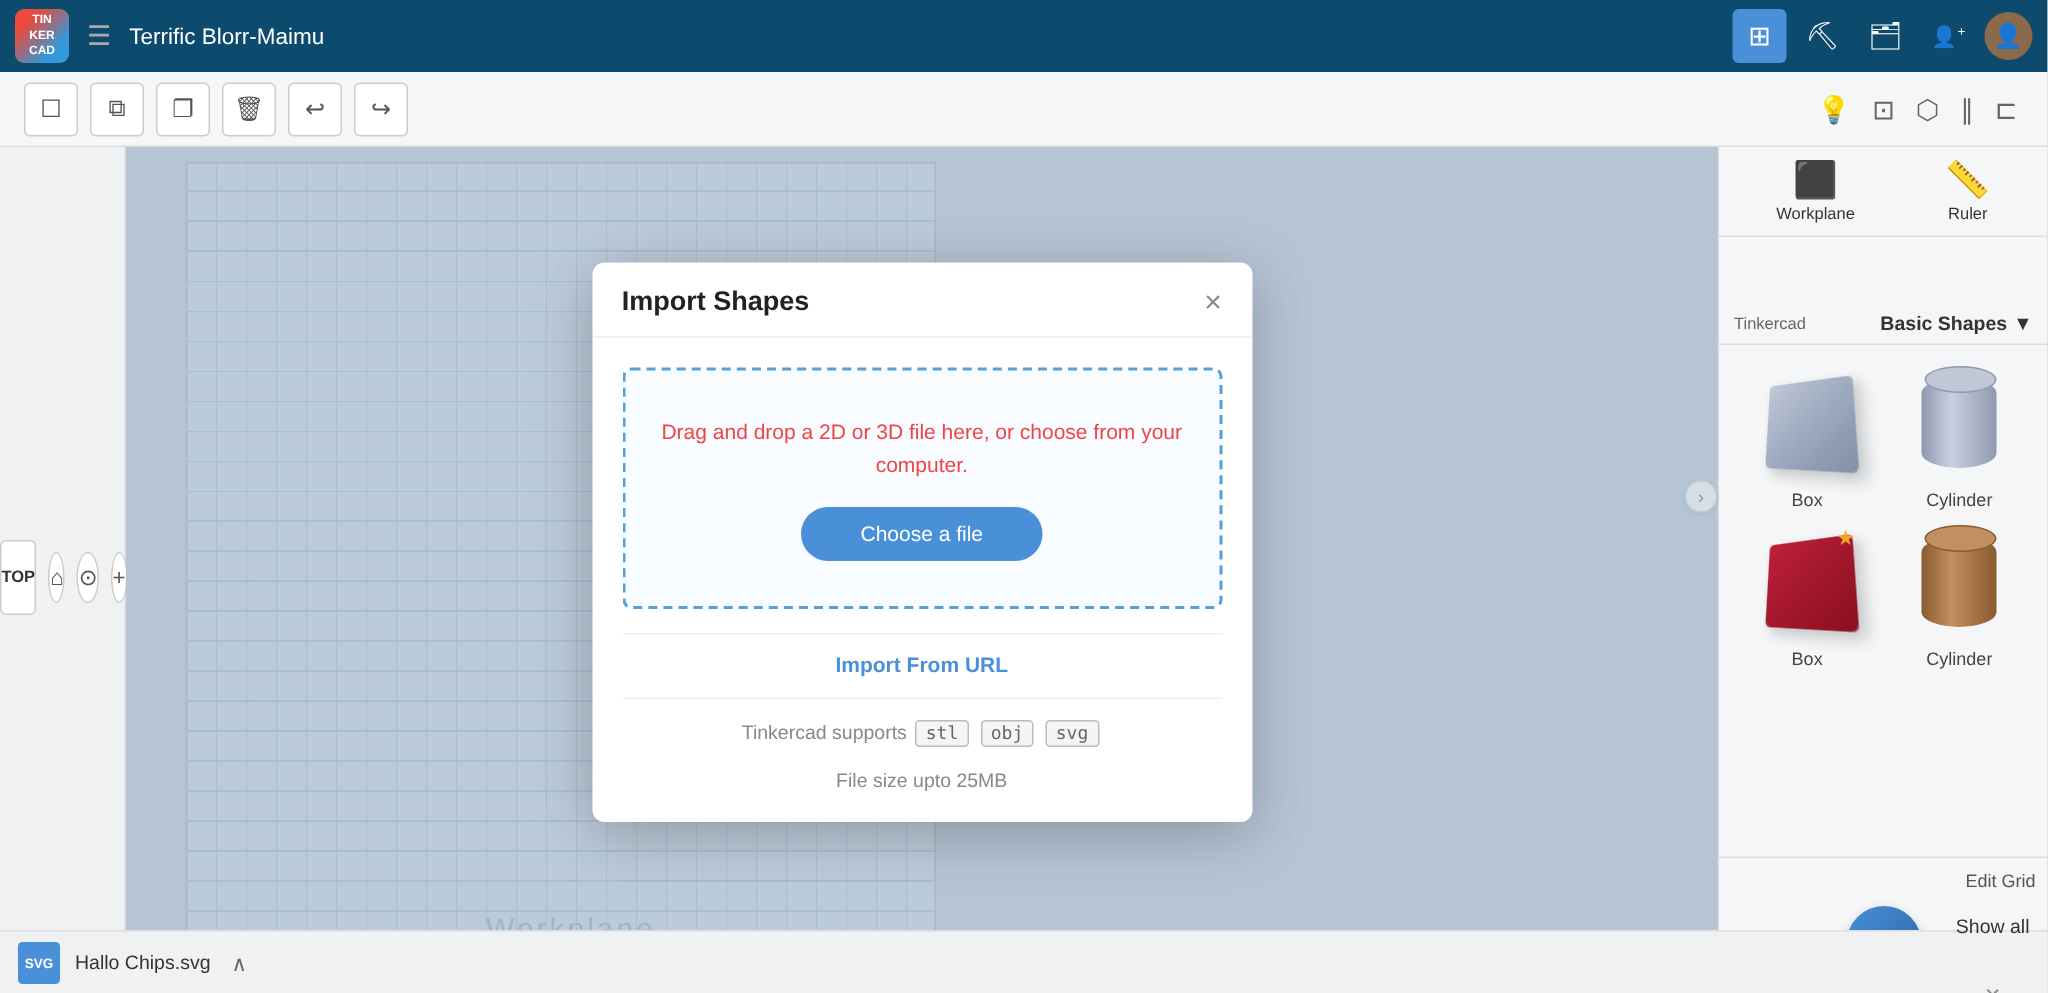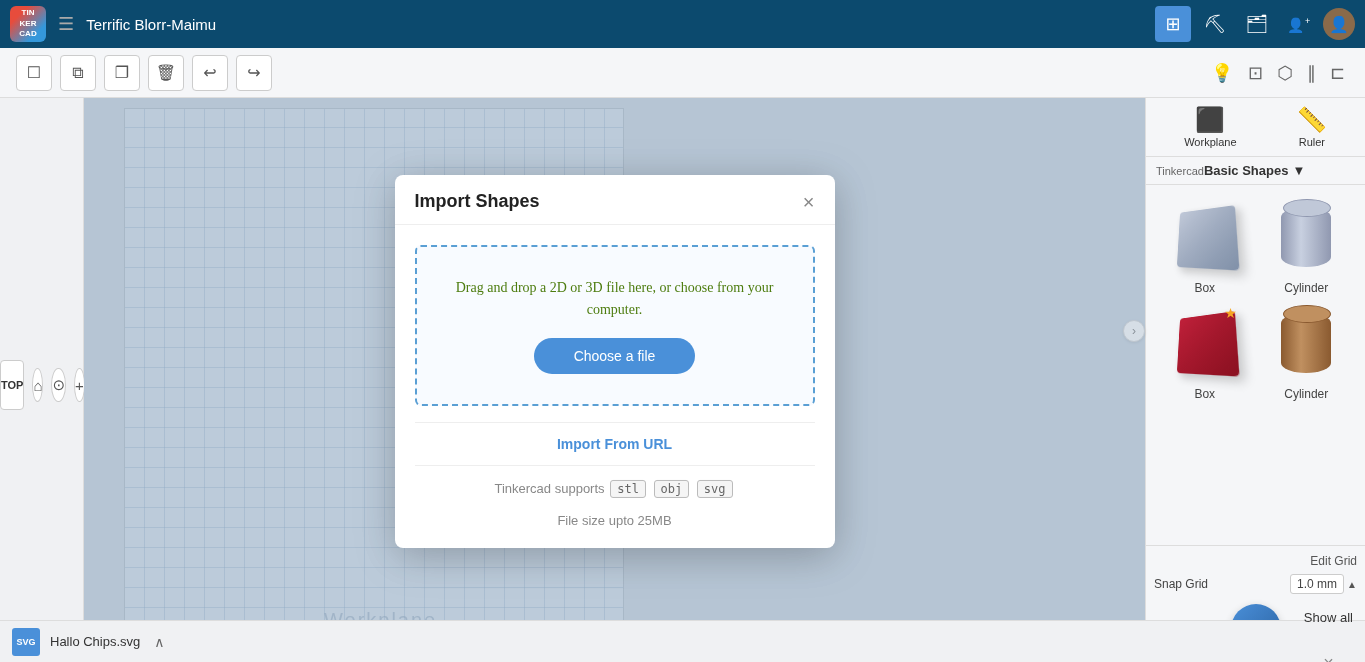--- a/index.html
+++ b/index.html
@@ -160,22 +160,24 @@
       display: flex;
       align-items: center;
       justify-content: space-around;
       padding: 8px;
       border-bottom: 1px solid #ddd;
       background: #f5f6f8;
     }
     #shapes-panel-header {
       display: flex;
       align-items: center;
+      justify-content: space-between;
       padding: 6px 10px;
       border-bottom: 1px solid #ddd;
+      margin-top: 44px;
     }
     .shapes-dropdown {
       display: flex; align-items: center; gap: 4px;
       font-size: 13px; font-weight: 600; color: #333;
     }
 
     #shapes-grid {
       display: grid;
       grid-template-columns: 1fr 1fr;
       gap: 8px;
@@ -331,25 +333,24 @@
     }
     #drop-zone {
       border: 2px dashed #5a9fd4;
       border-radius: 6px;
       padding: 30px 20px;
       text-align: center;
       background: #f8fbff;
       margin-bottom: 16px;
     }
     #drop-zone-text {
-      color: #4d7c0f;
+      color: #ef4444;
       font-size: 14px;
       margin-bottom: 16px;
       line-height: 1.6;
-      font-family: Liberation Serif, serif;
     }
     #choose-file-btn {
       background: #4a90d9;
       color: white;
       border: none;
       border-radius: 20px;
       padding: 10px 40px;
       font-size: 14px;
       font-weight: 400;
       cursor: pointer;
@@ -590,27 +591,20 @@
       <div class="shape-item">
         <div class="shape-thumb">
           <div class="cylinder-brown"></div>
         </div>
         <span class="shape-label">Cylinder</span>
       </div>
     </div>
 
     <div id="panel-bottom">
       <button class="edit-grid-btn">Edit Grid</button>
-      <div class="snap-grid-row">
-        <span>Snap Grid</span>
-        <div style="display:flex;align-items:center;gap:3px;">
-          <span class="snap-grid-val">1.0 mm</span>
-          <span style="font-size:10px;color:#555;">▲</span>
-        </div>
-      </div>
 
       <div style="display:flex;justify-content:center;margin-top:4px;">
         <div style="width:50px;height:50px;background:linear-gradient(135deg,#4a90d9,#2a60a0);border-radius:50%;box-shadow:0 3px 8px rgba(0,0,0,0.2);"></div>
       </div>
     </div>
   </div>
 </div>
 
 <div id="panel-collapse">
   <span>›</span>

